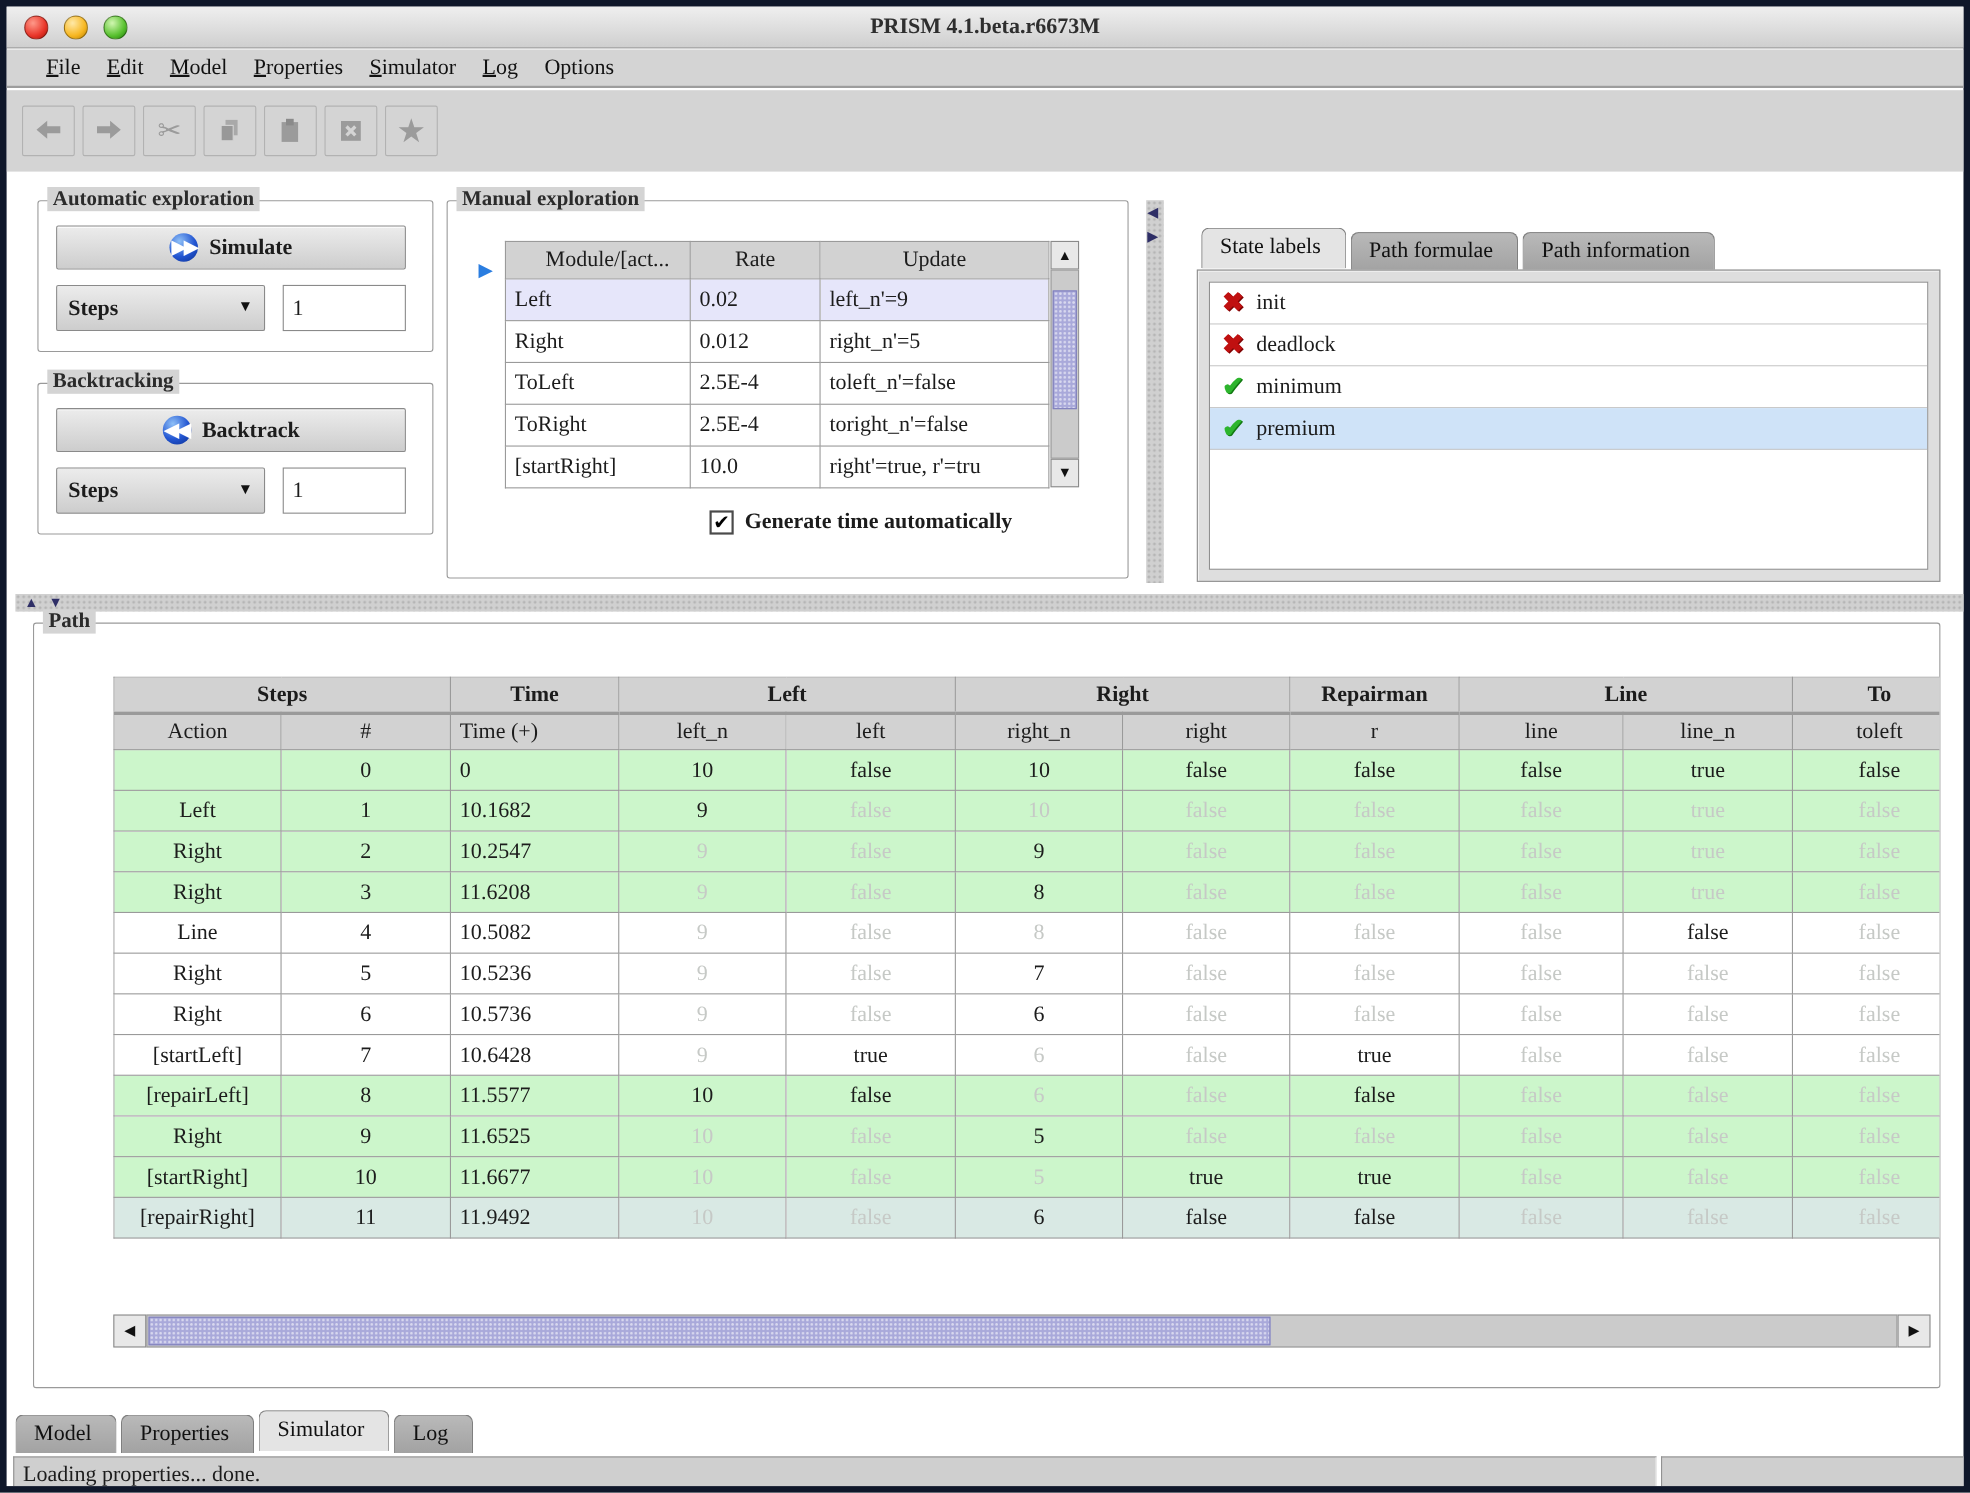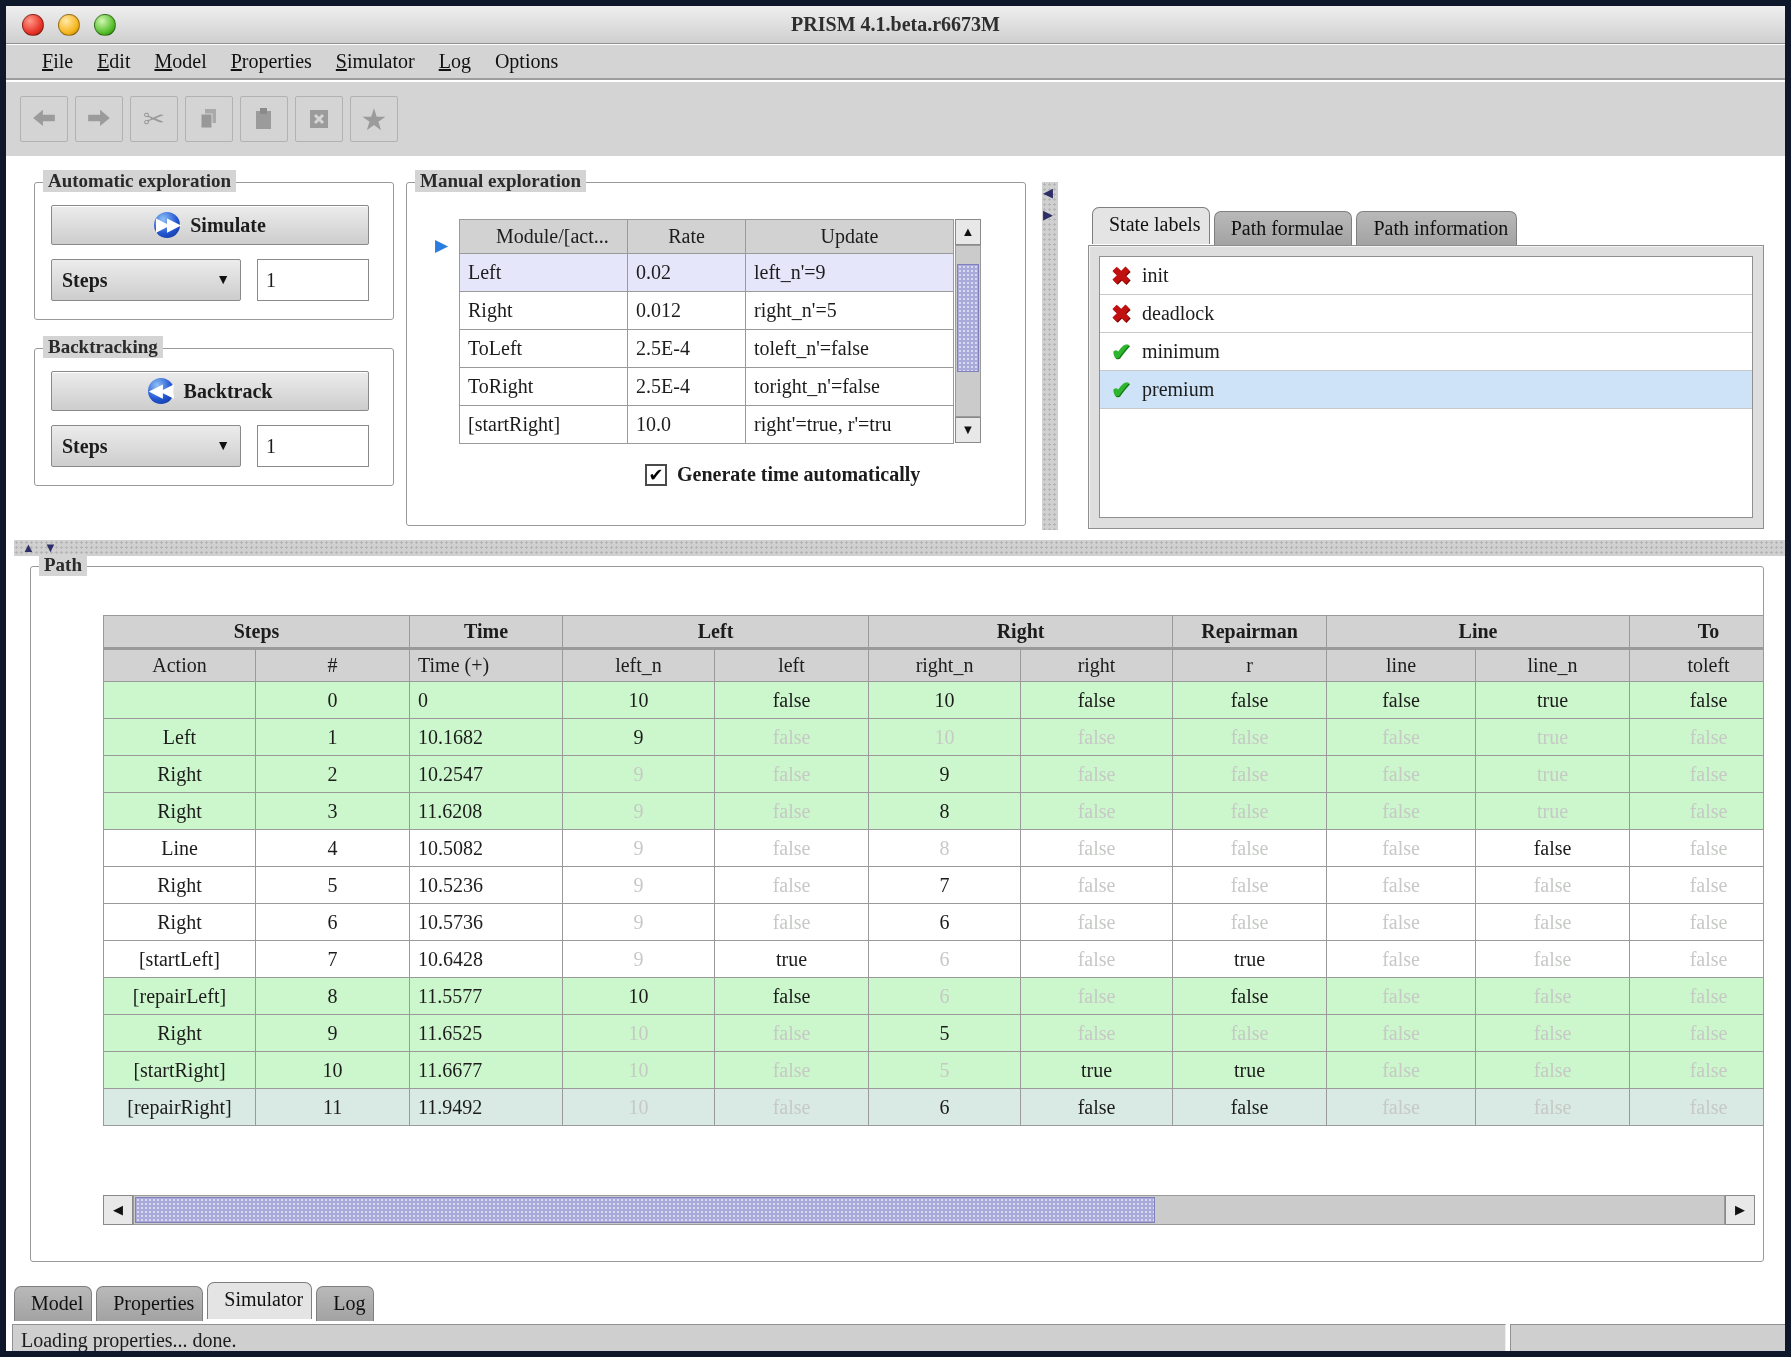--- a/index.html
+++ b/index.html
@@ -61,21 +61,21 @@
   .sb-btn { background:#e8e8e8; border:1px solid #8a8a8a; display:flex; align-items:center; justify-content:center;
     font-size:13px; color:#111; }
   .sb-track { background:#cbcbcb; border:1px solid #9a9a9a; position:relative; }
   .sb-thumb { background:#a9a9da; border:1px solid #8080bb; position:absolute;
     background-image: radial-gradient(rgba(255,255,255,.55) 1px, transparent 1.3px); background-size:4px 4px; }
   
   .checkbox { width:22px; height:22px; background:#fff; border:2px solid #4a4a4a; display:flex;
     align-items:center; justify-content:center; font-size:18px; color:#000; margin-right:10px; }
   
   .tab { border:1px solid #7f7f7f; border-bottom:none; border-radius:7px 7px 0 0;
-    padding:5px 8px 6px 16px; margin-right:4px; background:linear-gradient(#b9b9b9,#a2a2a2); color:#111;
+    padding:5px 22px 6px 16px; margin-right:4px; background:linear-gradient(#b9b9b9,#a2a2a2); color:#111;
     display:inline-flex; align-items:center; }
   .tab.active { background:#e4e4e4; position:relative; top:-2px; padding-bottom:8px; font-weight:normal; }
   
   .label-list { background:#fff; border:1px solid #8f8f8f; }
   .label-row { display:flex; align-items:center; height:38px; border-bottom:1px solid #c9c9c9; padding-left:6px; }
   .label-row.selected { background:#cfe3f8; }
   .lbl-icon { width:30px; font-size:24px; font-weight:bold; text-align:center; margin-right:6px; }
   .lbl-icon.red-cross { color:#c01010; text-shadow: 1px 1px 0 #7d0303; }
   .lbl-icon.green-check { color:#2db52d; text-shadow: 1px 1px 0 #127a12; }
   

